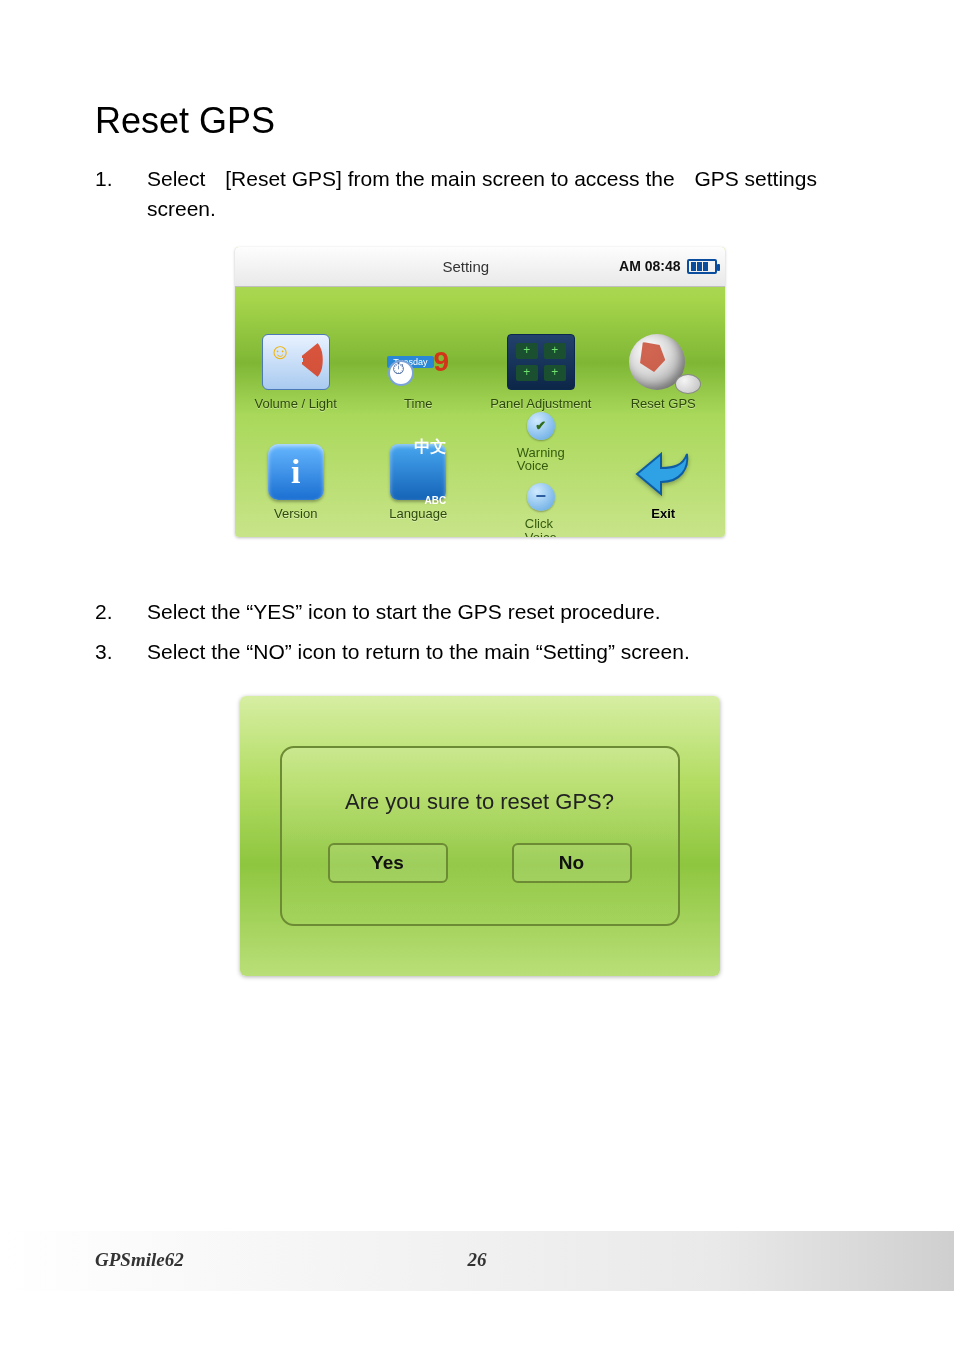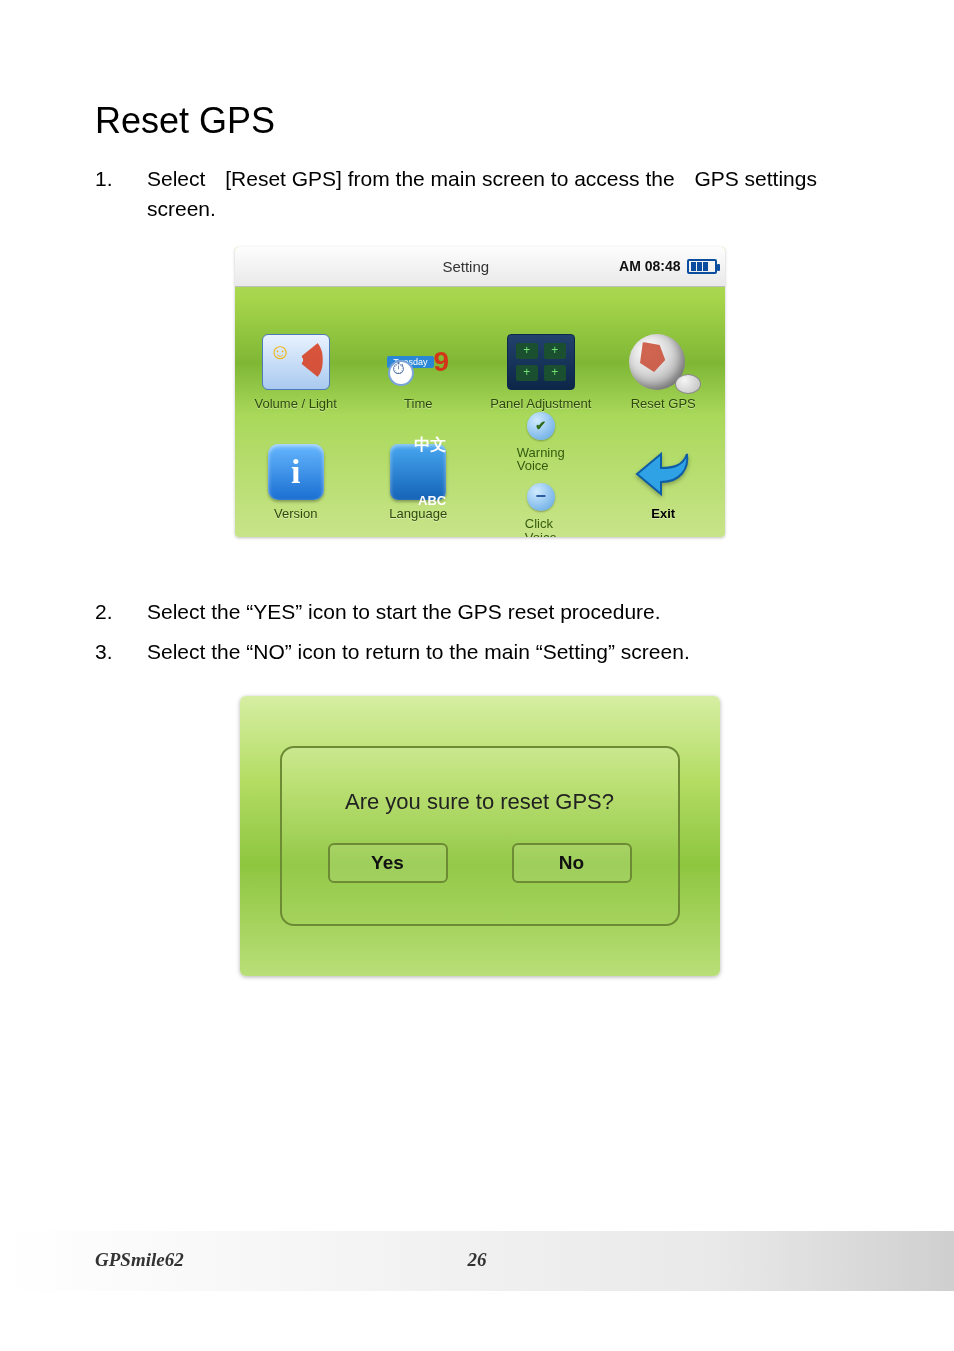--- a/index.html
+++ b/index.html
@@ -167,21 +167,21 @@
 
   
   .ic-lang {
     width:56px; height:56px; border-radius:8px;
     background: linear-gradient(180deg,#48a7f0,#1463b7);
     display:flex; flex-direction:column; align-items:flex-end; justify-content:center;
     color:#fff; font-weight:700;
     box-shadow: inset 0 2px 4px rgba(255,255,255,.5), 0 2px 3px rgba(0,0,0,.3);
   }
   .ic-lang .cjk{font-size:16px;}
-  .ic-lang .abc{font-size:13px;margin-top:37px;}
+  .ic-lang .abc{font-size:10px;margin-top:37px;}
 
   
   .voice-cell { display:flex; flex-direction:column; justify-content:center; gap:10px; padding:6px 2px; }
   .voice-row { display:flex; align-items:center; gap:6px; color:#355b0f; font-size:13px;flex-direction:column; }
   .toggle {
     width:28px; height:28px; border-radius:50%;
     background: radial-gradient(circle at 35% 30%, #cfeaff, #5aa3e0);
     display:flex; align-items:center; justify-content:center;
     box-shadow:0 1px 2px rgba(0,0,0,.3);
   }

